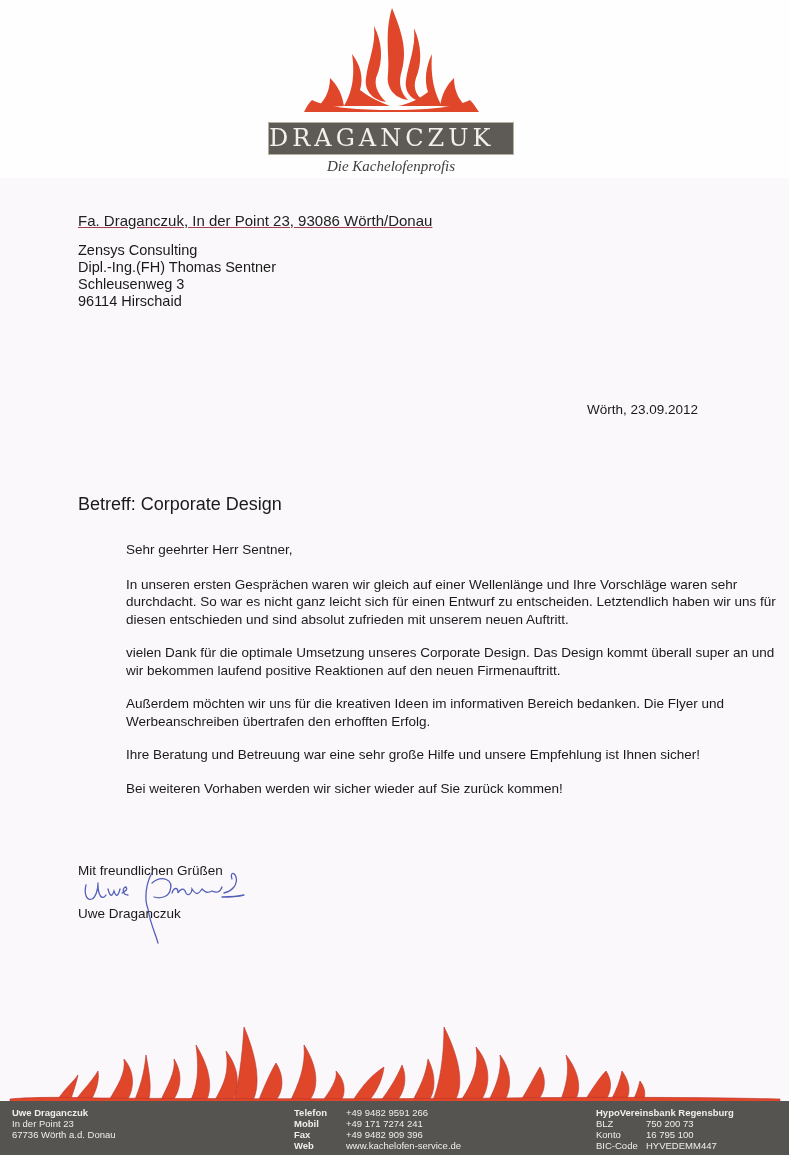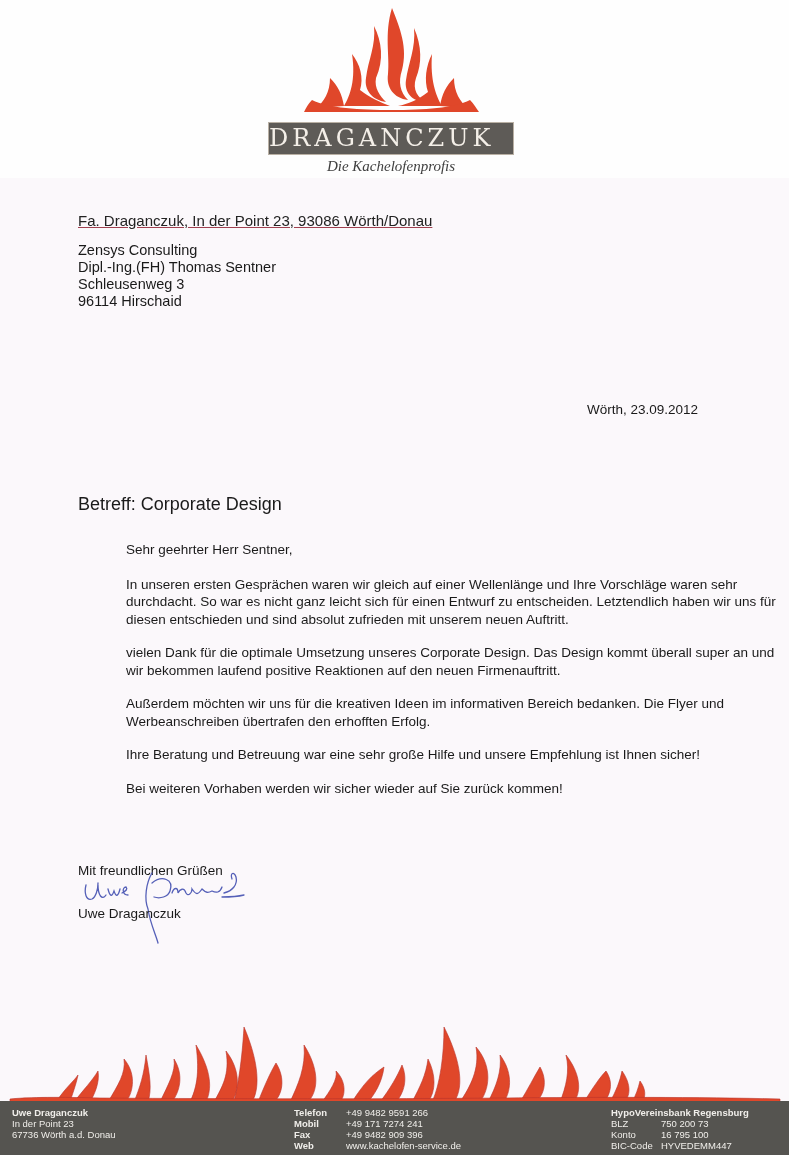--- a/index.html
+++ b/index.html
@@ -153,21 +153,21 @@
     <div class="frow">
       <span class="k">Fax</span>
       <span>+49 9482 909 396</span>
     </div>
     <div class="frow">
       <span class="k">Web</span>
       <span>www.kachelofen-service.de</span>
     </div>
   </div>
 
-  <div class="fcol" style="left:611px;">
+  <div class="fcol" style="left:596px;">
     <div class="b">HypoVereinsbank Regensburg</div>
     <div class="frow">
       <span class="k2">BLZ</span>
       <span>750 200 73</span>
     </div>
     <div class="frow">
       <span class="k2">Konto</span>
       <span>16 795 100</span>
     </div>
     <div class="frow">

